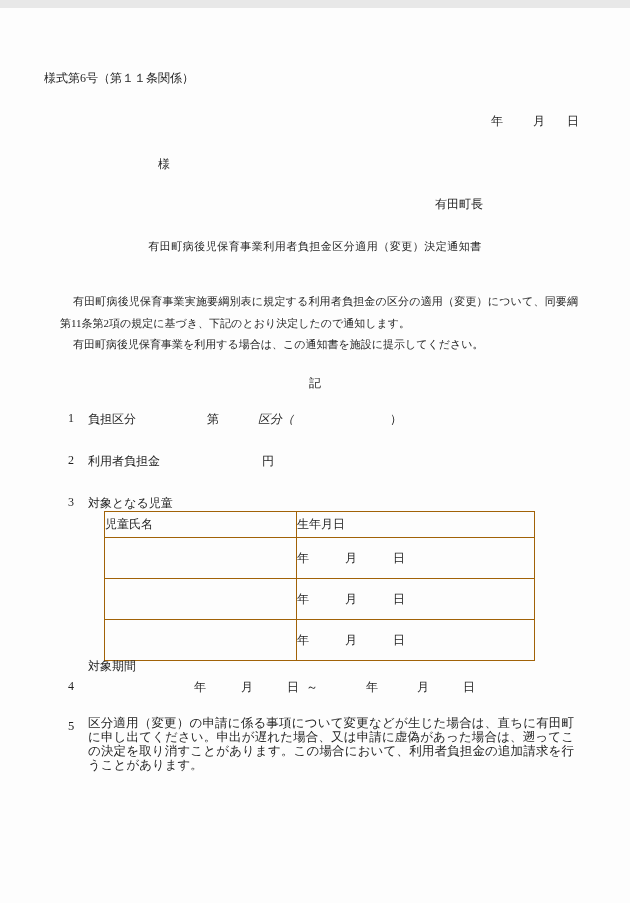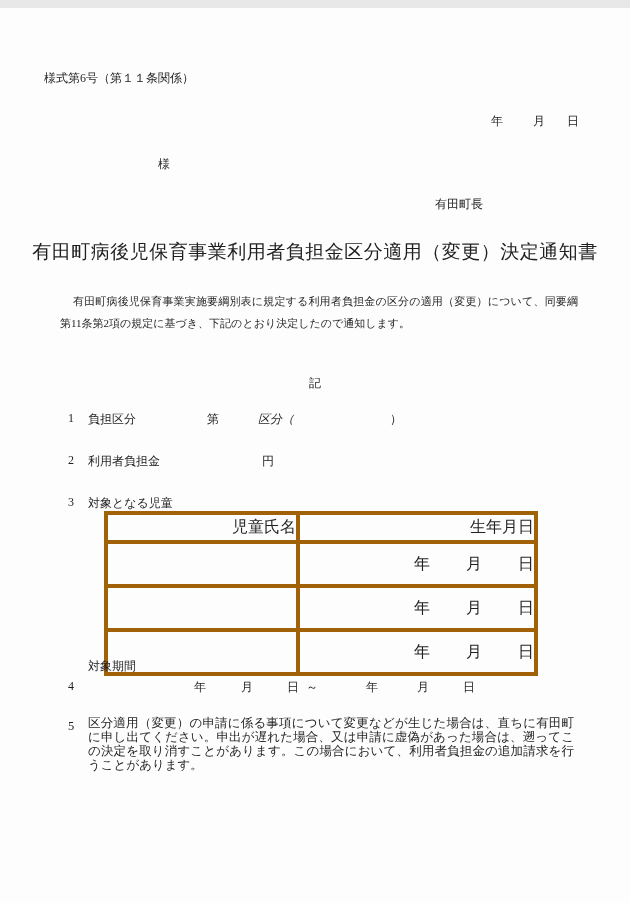--- a/index.html
+++ b/index.html
@@ -8,37 +8,37 @@
     width:630px; height:903px;
     margin:8px auto;
     background:#fdfdfd;
     color:#1f1f1f;
     font-family:"Liberation Serif","DejaVu Serif",serif;
     font-size:12px;
     overflow:hidden;
   }
   .abs { position:absolute; white-space:nowrap; }
   .centerline { position:absolute; left:0; width:100%; text-align:center; white-space:nowrap; }
-  .doc-title { font-size:19px; letter-spacing:0.5px; }
+  .doc-title { font-size:11px; letter-spacing:0.5px; }
   .para {
     position:absolute; left:60px; width:518px;
     font-size:11px; line-height:21.5px;
     text-indent:13px; text-align:justify;
   }
   .item5-wrap { position:absolute; left:68px; top:708px; width:506px; display:flex; }
   .item5-no { width:20px; flex:0 0 20px; font-size:12.5px; line-height:21.5px; }
   .item5-text { flex:1; font-size:12.5px; line-height:14px; text-align:justify; }
   table.children {
     position:absolute; left:104px; top:503px;
     border-collapse:collapse; table-layout:fixed;
   }
   table.children th, table.children td {
-    border:4px solid #a16207;
-    font-weight:normal; font-size:16px;
-    padding:0; text-align:right; vertical-align:middle;
+    border:1px solid #a16207;
+    font-weight:normal; font-size:12px;
+    padding:0; text-align:left; vertical-align:middle;
   }
   table.children th { height:25px; }
   table.children td { height:40px; }
   .col-name  { width:192px; }
   .col-birth { width:238px; }
   .date-gap  { display:inline-block; margin-right:36px; }
   .date-gap:last-child { margin-right:0; }
 </style>
 </head>
 <body>
@@ -53,20 +53,21 @@
     <span class="abs" style="left:567px; top:105px;">日</span>
   </div>
 
   <div class="abs" style="left:158px; top:148px;">様</div>
 
   <div class="abs" style="left:435px; top:188px;">有田町長</div>
 
   <div class="centerline doc-title" style="top:231px;">有田町病後児保育事業利用者負担金区分適用（変更）決定通知書</div>
 
   <div class="para" style="top:283px;">有田町病後児保育事業実施要綱別表に規定する利用者負担金の区分の適用（変更）について、同要綱第11条第2項の規定に基づき、下記のとおり決定したので通知します。</div>
+  <div class="para" style="top:326px;">有田町病後児保育事業を利用する場合は、この通知書を施設に提示してください。</div>
 
   <div class="centerline" style="top:367px;">記</div>
 
   <div>
     <span class="abs" style="left:68px;  top:403px;">1</span>
     <span class="abs" style="left:88px;  top:403px;text-align:right;">負担区分</span>
     <span class="abs" style="left:207px; top:403px;">第</span>
     <span class="abs" style="left:258px; top:403px;font-style:italic;">区分（</span>
     <span class="abs" style="left:390px; top:403px;">）</span>
   </div>

